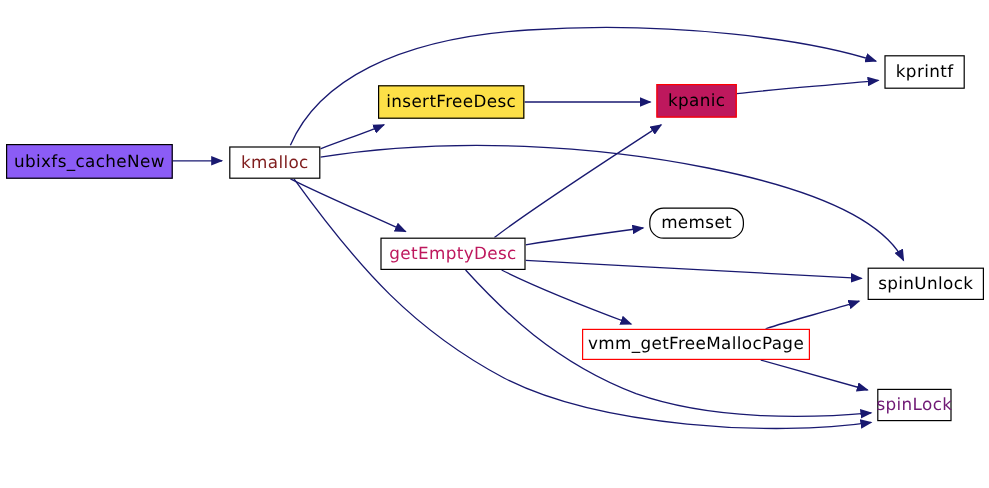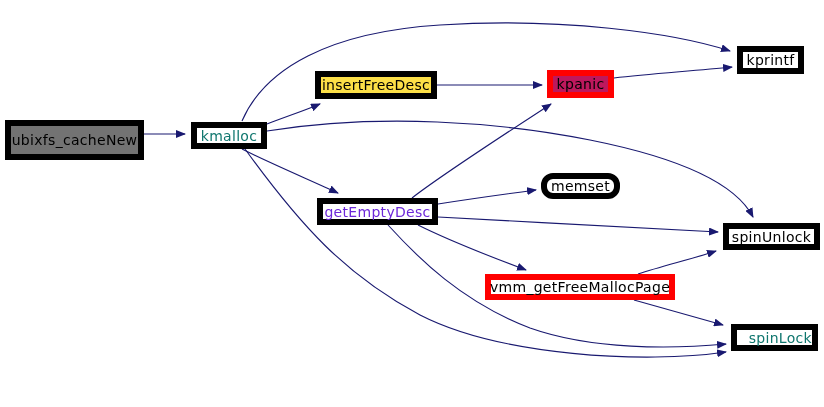--- a/index.html
+++ b/index.html
@@ -23,21 +23,21 @@
     height: 407px;
   }
   .edge {
     fill: none;
     stroke: var(--edge-color, #191970);
     stroke-width: 1.1;
   }
   .node {
     position: absolute;
     box-sizing: border-box;
-    border: 6px solid #a16207;
+    border: 1px solid #a16207;
     background: #ffffff;
     display: flex;
     align-items: center;
     justify-content: center;
     font-size: 14px;
     color: #000000;
     white-space: nowrap;
     cursor: pointer;
   }
   .node span {
@@ -68,44 +68,44 @@
         <path d="M412,198 C440,176 508,132 551,104" class="edge" marker-end="url(#arrow)"></path>
         <path d="M438,204 C470,199 506,194 536,190" class="edge" marker-end="url(#arrow)"></path>
         <path d="M438,217 C530,222 640,228 718,232" class="edge" marker-end="url(#arrow)"></path>
         <path d="M418,225 C448,240 494,258 526,270" class="edge" marker-end="url(#arrow)"></path>
         <path d="M388,225 C418,258 462,302 530,328 C592,350 672,349 726,344" class="edge" marker-end="url(#arrow)"></path>
         <path d="M638,274 C662,266 692,259 716,251" class="edge" marker-end="url(#arrow)"></path>
         <path d="M634,300 C662,308 692,316 723,325" class="edge" marker-end="url(#arrow)"></path>
       </g>
   </svg>
   <div id="nodes">
-      <div class="node" style="left: 5px; top: 120px; width: 139px; height: 40px; background: #737373; border-color: rgb(0, 0, 0); color: rgb(0, 0, 0);">
+      <div class="node" style="left: 5px; top: 120px; width: 139px; height: 29px; background: #8b5cf6; border-color: rgb(0, 0, 0); color: rgb(0, 0, 0);">
         <span>ubixfs_cacheNew</span>
       </div>
-      <div class="node" style="left: 191px; top: 122px; width: 76px; height: 27px; background: rgb(255, 255, 255); border-color: rgb(0, 0, 0); color: #0f766e;">
+      <div class="node" style="left: 191px; top: 122px; width: 76px; height: 27px; background: rgb(255, 255, 255); border-color: rgb(0, 0, 0); color: #7f1d1d;">
         <span>kmalloc</span>
       </div>
       <div class="node" style="left: 315px; top: 71px; width: 122px; height: 28px; background: #fde047; border-color: rgb(0, 0, 0); color: rgb(0, 0, 0);">
         <span>insertFreeDesc</span>
       </div>
       <div class="node" style="left: 547px; top: 70px; width: 67px; height: 28px; background: #be185d; border-color: rgb(255, 0, 0); color: rgb(0, 0, 0);">
         <span>kpanic</span>
       </div>
       <div class="node" style="left: 737px; top: 46px; width: 67px; height: 28px; background: rgb(255, 255, 255); border-color: rgb(0, 0, 0); color: rgb(0, 0, 0);">
         <span>kprintf</span>
       </div>
-      <div class="node" style="left: 317px; top: 198px; width: 121px; height: 27px; background: rgb(255, 255, 255); border-color: rgb(0, 0, 0); color: #6d28d9;">
+      <div class="node" style="left: 317px; top: 198px; width: 121px; height: 27px; background: rgb(255, 255, 255); border-color: rgb(0, 0, 0); color: #be185d;">
         <span>getEmptyDesc</span>
       </div>
       <div class="node" style="left: 541px; top: 173px; width: 79px; height: 26px; background: rgb(255, 255, 255); border-color: rgb(0, 0, 0); color: rgb(0, 0, 0); border-radius: 12px;">
         <span>memset</span>
       </div>
       <div class="node" style="left: 723px; top: 223px; width: 97px; height: 27px; background: rgb(255, 255, 255); border-color: rgb(0, 0, 0); color: rgb(0, 0, 0);">
         <span>spinUnlock</span>
       </div>
       <div class="node" style="left: 485px; top: 274px; width: 190px; height: 26px; background: rgb(255, 255, 255); border-color: rgb(255, 0, 0); color: rgb(0, 0, 0); align-items: center;">
         <span>vmm_getFreeMallocPage</span>
       </div>
-      <div class="node" style="left: 731px; top: 324px; width: 87px; height: 27px; background: rgb(255, 255, 255); border-color: rgb(0, 0, 0); color: #0f766e; justify-content: flex-end;">
+      <div class="node" style="left: 731px; top: 324px; width: 62px; height: 27px; background: rgb(255, 255, 255); border-color: rgb(0, 0, 0); color: #701a75;">
         <span>spinLock</span>
       </div>
     </div>
 </div>
 
 </body></html>

